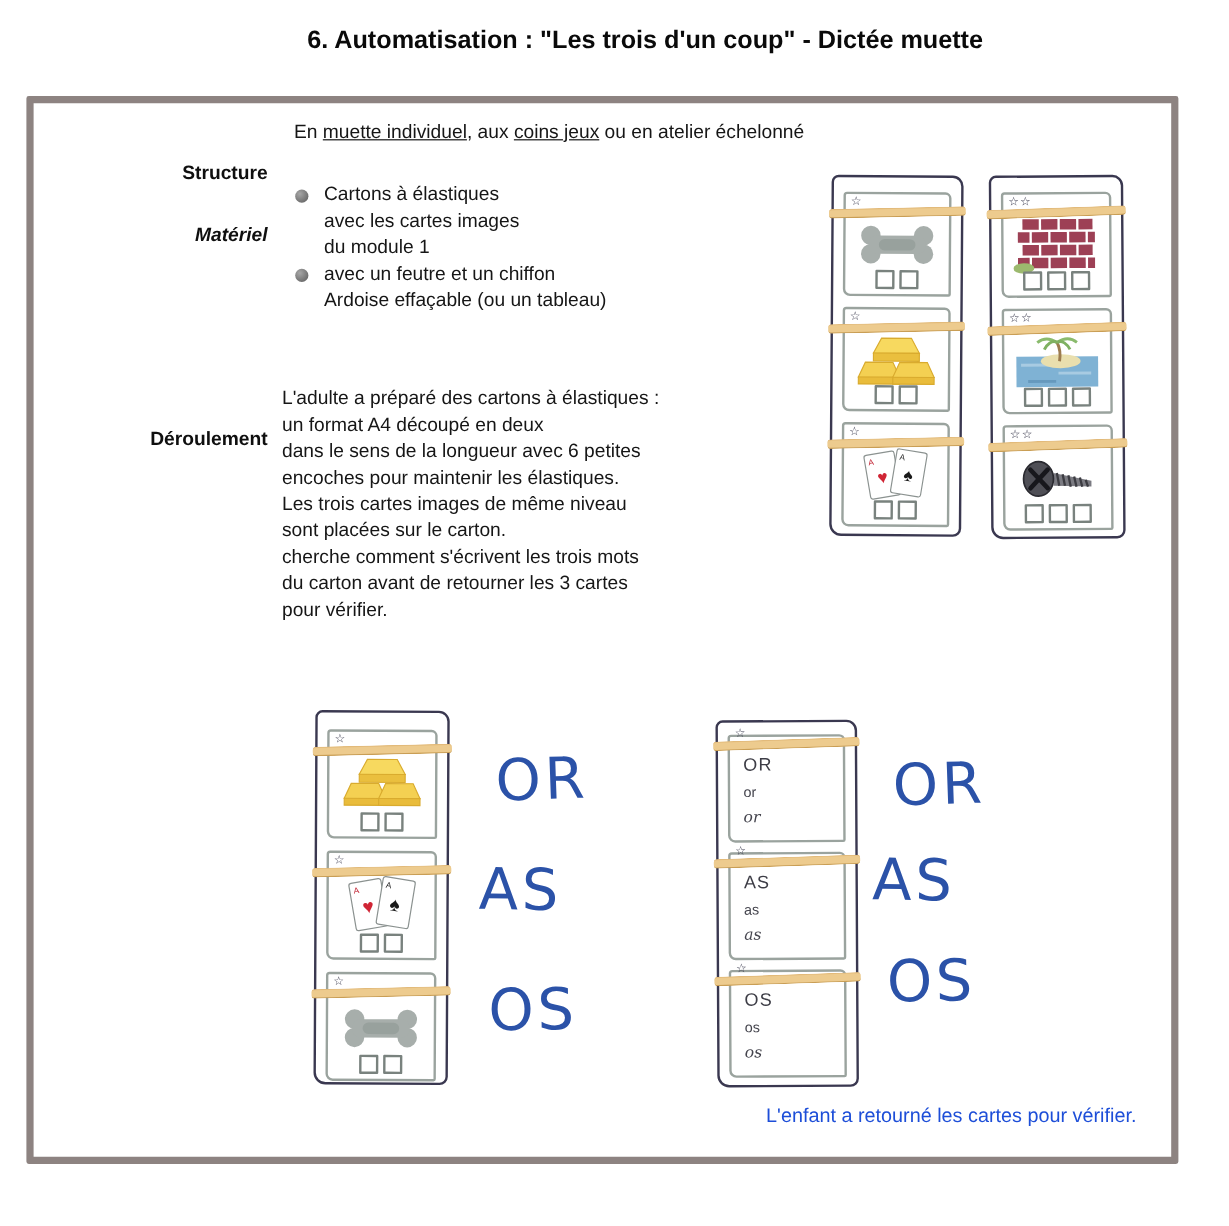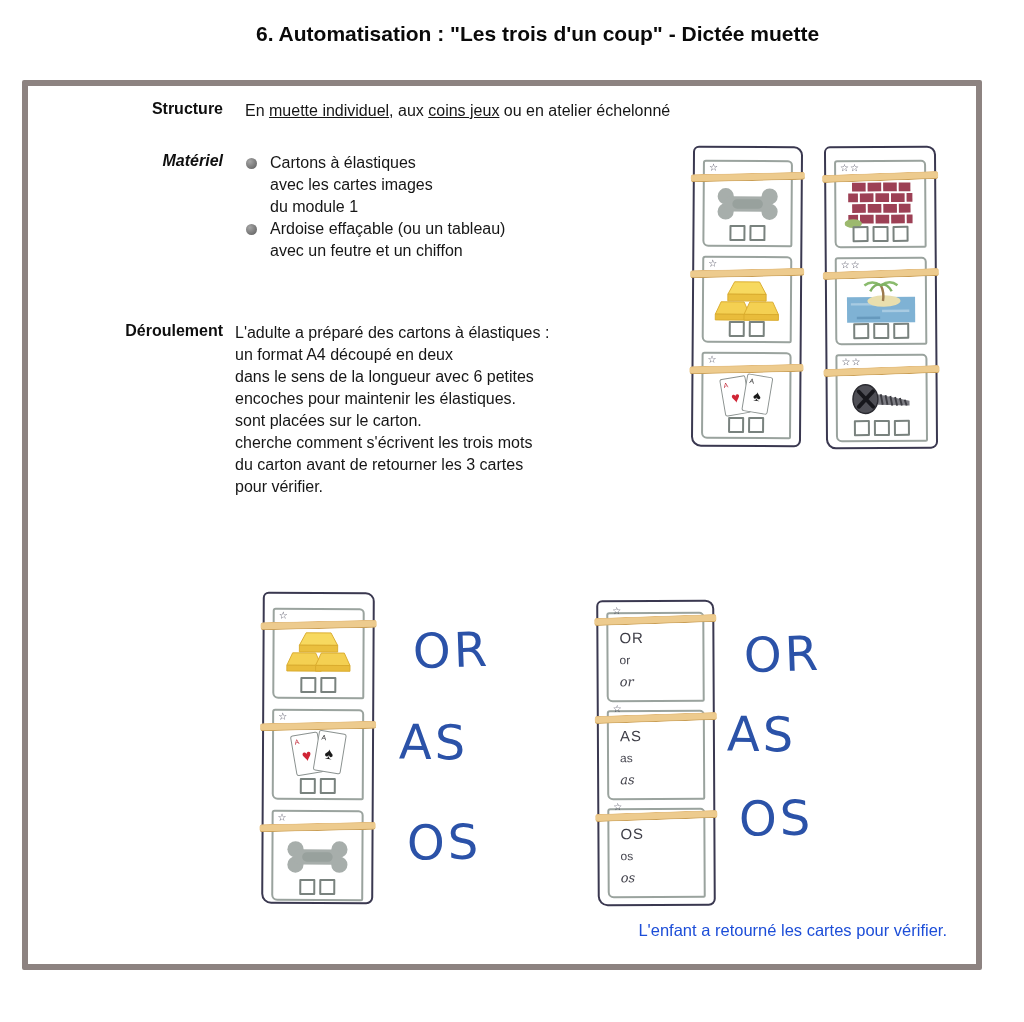--- a/index.html
+++ b/index.html
@@ -1,19 +1,19 @@
 <!DOCTYPE html>
 <html><head>
 <meta charset="utf-8">
 <style>
   html,body{margin:0;padding:0;}
   body{width:1024px;height:1022px;background:#ffffff;font-family:"Liberation Sans",sans-serif;position:relative;overflow:hidden;color:#151515;}
   .title{position:absolute;left:256px;top:22px;font-size:21px;font-weight:bold;white-space:nowrap;color:#0a0a0a;}
   .frame{position:absolute;left:22px;top:80px;width:960px;height:890px;border:6px solid #8d8381;box-sizing:border-box;border-radius:2px;}
-  .label{position:absolute;left:40px;width:183px;text-align:right;font-weight:bold;font-size:16px;color:#0f0f0f;}
+  .label{position:absolute;left:40px;width:183px;text-align:right;font-weight:bold;font-size:16px;color:#0f0f0f;margin-top:36px;}
   .bodytext{font-size:16px;line-height:22px;color:#161616;}
   .u{text-decoration:underline;}
   .mitem{display:flex;margin:0;}
   .bullet{display:inline-block;width:11px;height:11px;border-radius:50%;margin:6px 13px 0 0;flex:none;
           background:radial-gradient(circle at 35% 32%, #a6a6a6, #787878 60%, #5d5d5d 95%);}
   
   .strip{position:absolute;background:#fff;border:2.5px solid #3a3850;border-radius:6px 9px 7px 10px;box-sizing:border-box;}
   .card{position:relative;margin:0 auto 9px;background:#fff;border:2px solid #9aa39e;border-radius:3px 5px 2px 6px;box-sizing:border-box;}
   .stars{position:absolute;top:0px;left:4px;font-size:10px;letter-spacing:1px;color:#3f3f52;z-index:2;}
   .band{position:absolute;left:-14px;right:-14px;top:11px;height:6px;background:#edcb8e;border-top:1px solid #e2ba7a;border-bottom:1px solid #c99e55;border-radius:3px;transform:rotate(-1.6deg);z-index:3;}
@@ -44,32 +44,33 @@
     <span class="bullet"></span>
     <div class="bodytext">
       <div>Cartons à élastiques</div>
       <div>avec les cartes images</div>
       <div>du module 1</div>
     </div>
   </div>
   <div class="mitem">
     <span class="bullet"></span>
     <div class="bodytext">
+      <div>avec un feutre et un chiffon</div>
       <div>Ardoise effaçable (ou un tableau)</div>
-      <div>avec un feutre et un chiffon</div>
     </div>
   </div>
 </div>
 
 <div class="label" style="top:322px;">Déroulement</div>
 <div class="bodytext" style="position:absolute;left:235px;top:322px;">
   <div>L'adulte a préparé des cartons à élastiques :</div>
   <div>un format A4 découpé en deux</div>
   <div>dans le sens de la longueur avec 6 petites</div>
   <div>encoches pour maintenir les élastiques.</div>
+  <div>Les trois cartes images de même niveau</div>
   <div>sont placées sur le carton.</div>
   <div>cherche comment s'écrivent les trois mots</div>
   <div>du carton avant de retourner les 3 cartes</div>
   <div>pour vérifier.</div>
 </div>
 
 <div class="strip" style="left:692px;top:146px;width:110px;height:301px;padding-top:12px;transform:rotate(.4deg);">
   <div class="card" style="width:90px;height:87px;">
     <span class="stars">☆</span>
     <div class="band"></div>

